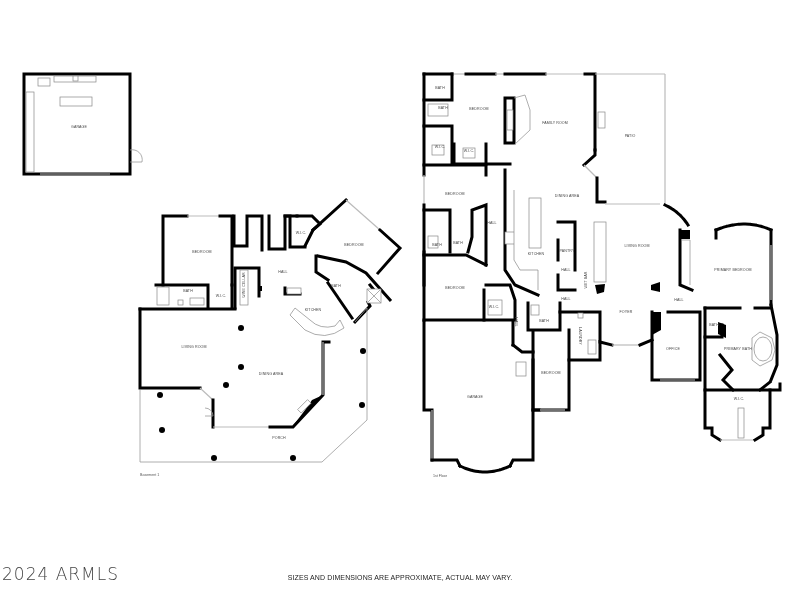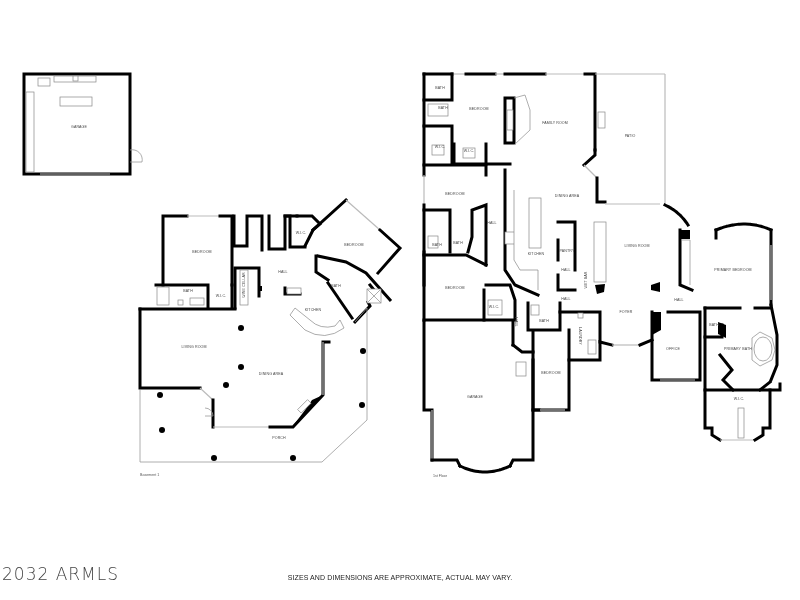--- a/index.html
+++ b/index.html
@@ -245,14 +245,14 @@
     <text class="lbl" x="475" y="398">GARAGE</text>
     <text class="lbl" x="733" y="271">PRIMARY BEDROOM</text>
     <text class="lbl" x="679" y="301">HALL</text>
     <text class="lbl" x="714" y="326">BATH</text>
     <text class="lbl" x="738" y="350">PRIMARY BATH</text>
     <text class="lbl" x="739" y="400">W.I.C.</text>
     <text class="flbl" x="433" y="477">1st Floor</text>
   </g>
 </svg>
 
-<div id="watermark">2032 ARMLS</div>
+<div id="watermark">2024 ARMLS</div>
 <div id="footer-note">SIZES AND DIMENSIONS ARE APPROXIMATE, ACTUAL MAY VARY.</div>
 
 </body></html>

